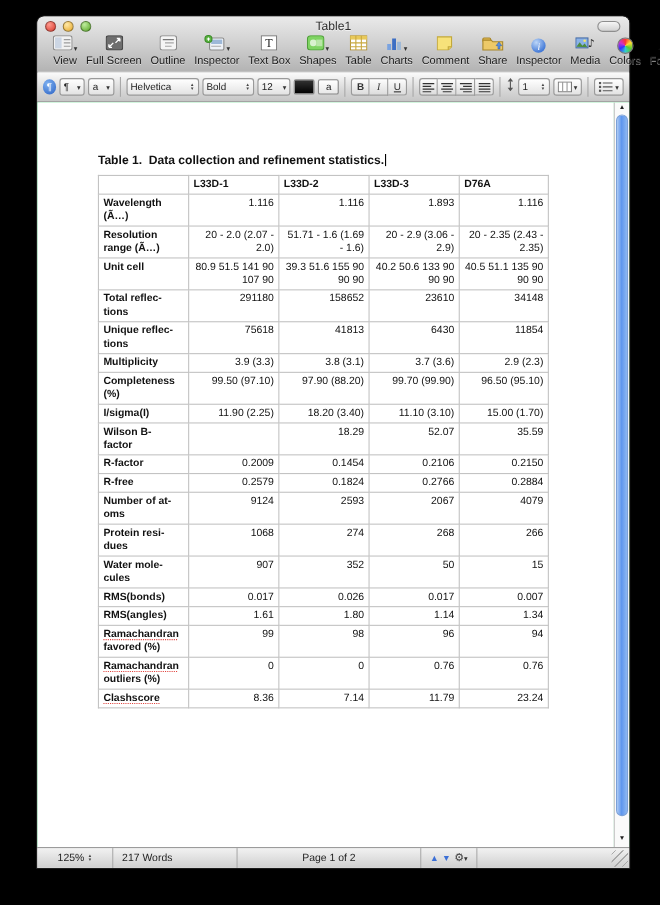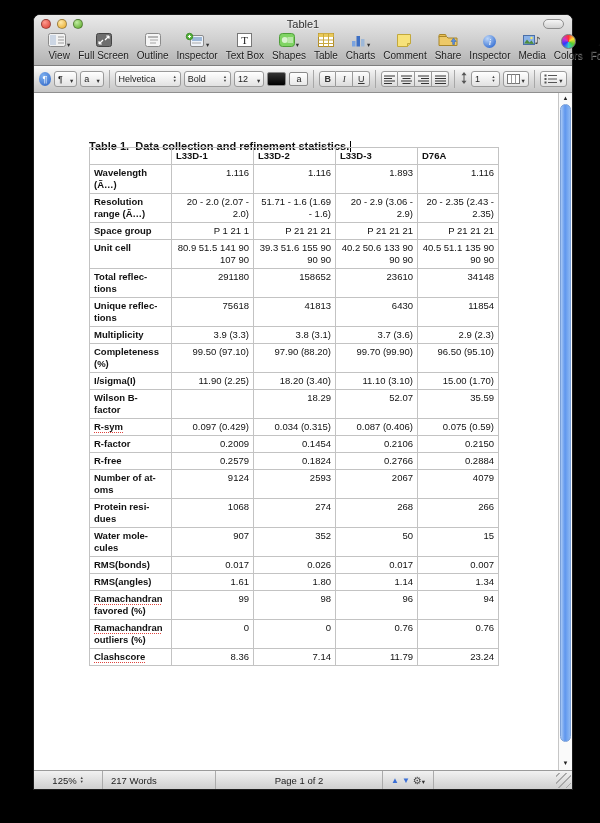--- a/index.html
+++ b/index.html
@@ -58,21 +58,21 @@
   .fb-btn+.fb-btn{border-left:none;}
   .fb-btn:first-child{border-radius:3px 0 0 3px;} .fb-btn:last-child{border-radius:0 3px 3px 0;}
   .fb-btn.b{font-weight:bold;} .fb-btn.i{font-style:italic;font-family:"Liberation Serif",serif;}
   .fb-btn.u{text-decoration:underline;}
 
   
   .content{flex:1;position:relative;background:#86efac;overflow:hidden;}
   .page{position:absolute;left:0;top:0;right:14px;bottom:0;background:#fff;}
   .doc-title{position:absolute;left:55px;top:47px;font-size:11px;font-weight:bold;color:#111;white-space:pre;}
   .caret{display:inline-block;width:1px;height:11px;background:#000;vertical-align:-2px;margin-left:1px;}
-  table.stats{position:absolute;left:55px;top:54px;width:409px;border-collapse:collapse;table-layout:fixed;padding-left:44px;}
+  table.stats{position:absolute;left:55px;top:66px;width:409px;border-collapse:collapse;table-layout:fixed;padding-left:44px;}
   table.stats th,table.stats td{border:1px solid #c3c3c3;font-size:9.5px;line-height:12px;
       padding:2px 4px;vertical-align:top;box-sizing:border-box;color:#111;}
   table.stats th{text-align:left;font-weight:bold;height:16px;}
   td.row-label{font-weight:bold;white-space:pre-line;}
   td.val{text-align:right;font-weight:normal;word-wrap:break-word;}
   .misspelled{text-decoration:underline dotted #e0433d;text-decoration-thickness:1px;text-underline-offset:2px;}
 
   
   .scrollbar{position:absolute;right:0;top:0;bottom:0;width:14px;background:#fafafa;
              border-left:1px solid #c6c6c6;box-sizing:border-box;}
@@ -406,27 +406,20 @@
             </tr>
             <tr>
               <td class="row-label">Resolution
 range (Ã…)</td>
               <td class="val">20  - 2.0 (2.07 - 2.0)</td>
               <td class="val">51.71  - 1.6 (1.69 - 1.6)</td>
               <td class="val">20  - 2.9 (3.06 - 2.9)</td>
               <td class="val">20  - 2.35 (2.43 - 2.35)</td>
             </tr>
             <tr>
-              <td class="row-label">Space group</td>
-              <td class="val">P 1 21 1</td>
-              <td class="val">P 21 21 21</td>
-              <td class="val">P 21 21 21</td>
-              <td class="val">P 21 21 21</td>
-            </tr>
-            <tr>
               <td class="row-label">Unit cell</td>
               <td class="val">80.9 51.5 141 90 107 90</td>
               <td class="val">39.3 51.6 155 90 90 90</td>
               <td class="val">40.2 50.6 133 90 90 90</td>
               <td class="val">40.5 51.1 135 90 90 90</td>
             </tr>
             <tr>
               <td class="row-label">Total reflec-
 tions</td>
               <td class="val">291180</td>
@@ -464,27 +457,20 @@
               <td class="val">11.10 (3.10)</td>
               <td class="val">15.00 (1.70)</td>
             </tr>
             <tr>
               <td class="row-label">Wilson B-
 factor</td>
               <td class="val"></td>
               <td class="val">18.29</td>
               <td class="val">52.07</td>
               <td class="val">35.59</td>
-            </tr>
-            <tr>
-              <td class="row-label"><span class="misspelled">R-sym</span></td>
-              <td class="val">0.097 (0.429)</td>
-              <td class="val">0.034 (0.315)</td>
-              <td class="val">0.087 (0.406)</td>
-              <td class="val">0.075 (0.59)</td>
             </tr>
             <tr>
               <td class="row-label">R-factor</td>
               <td class="val">0.2009</td>
               <td class="val">0.1454</td>
               <td class="val">0.2106</td>
               <td class="val">0.2150</td>
             </tr>
             <tr>
               <td class="row-label">R-free</td>

